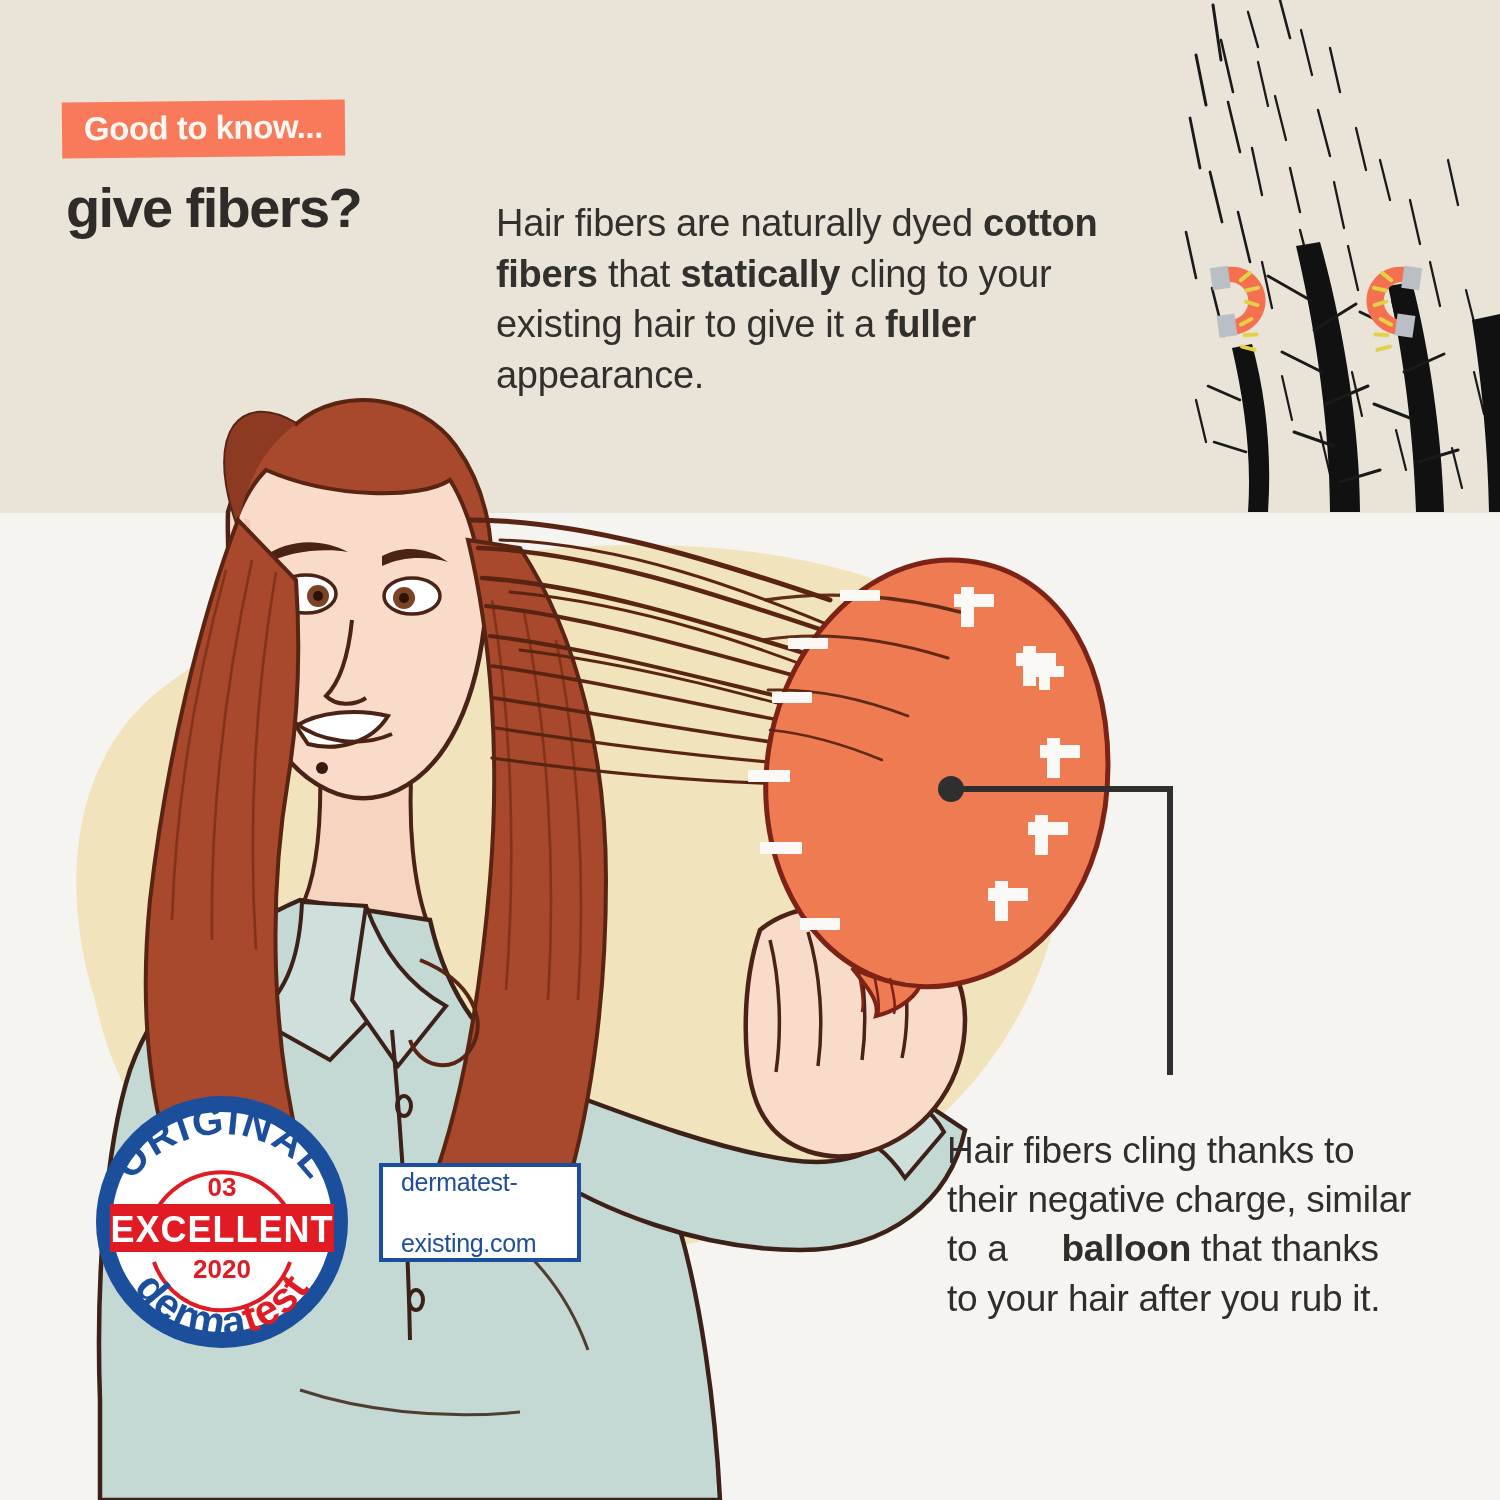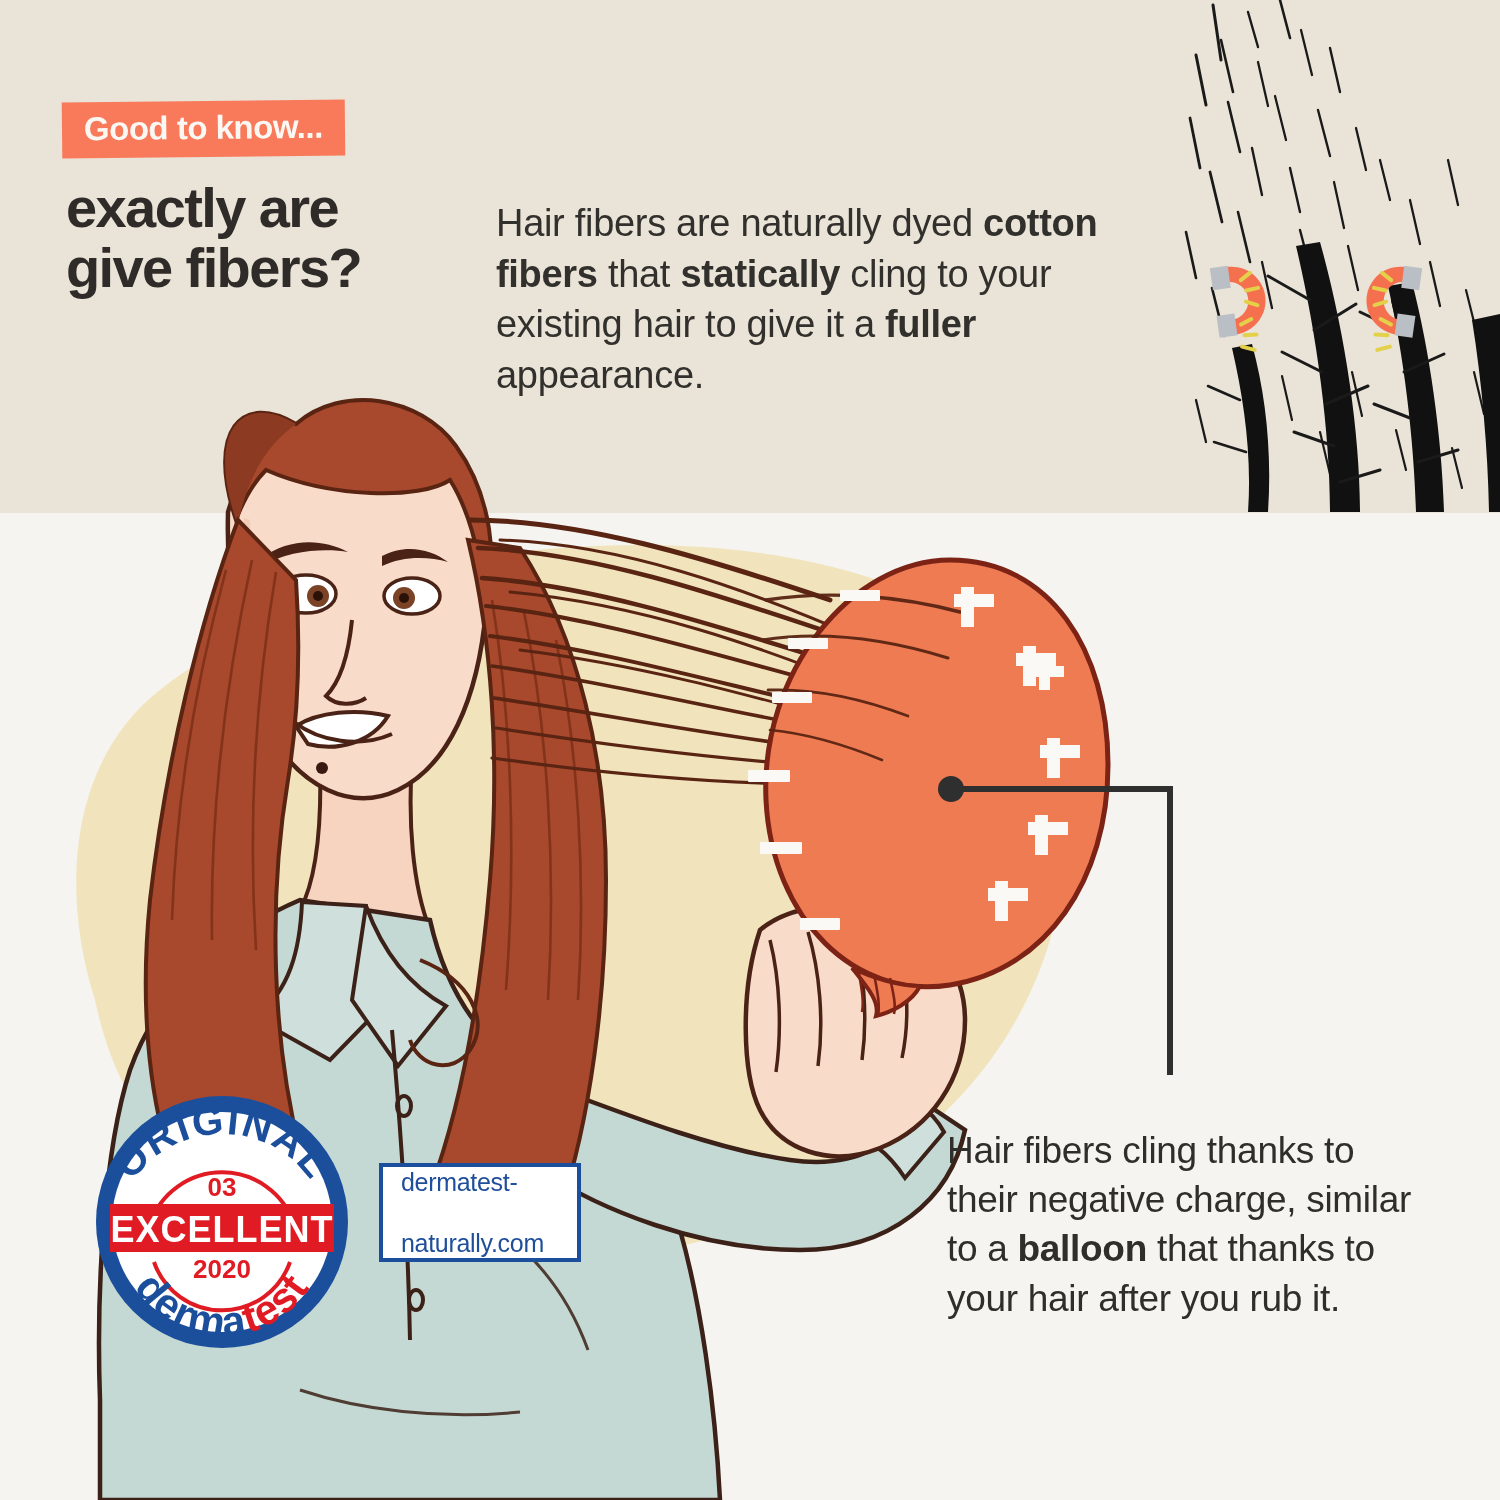--- a/index.html
+++ b/index.html
@@ -34,21 +34,21 @@
   .bodycopy{
     position:absolute;left:496px;top:198px;width:660px;
     color:#31302c;font-size:38px;line-height:1.33;letter-spacing:-0.3px;
   }
   .bodycopy b{font-weight:bold;}
 
   .caption{
     position:absolute;left:947px;top:1126px;width:470px;
     color:#2f2e2a;font-size:37px;line-height:1.33;letter-spacing:-0.3px;
   }
-  .caption b{font-weight:bold;}
+  .caption b{font-weight:bold;margin-left:44px;}
 
   .art{position:absolute;left:0;top:0;width:1500px;height:1500px;pointer-events:none;}
 
   
   .seal{position:absolute;left:78px;top:1092px;width:288px;height:260px;}
   .urlbox{
     position:absolute;left:379px;top:1163px;width:202px;height:99px;
     background:#ffffff;border:4px solid #1b4f9c;
     display:flex;align-items:flex-end;justify-content:flex-start;
     padding-left:18px;box-sizing:border-box;
@@ -309,21 +309,20 @@
       </g>
     </g>
 
   </svg>
 
   <div class="badge">
     <span>Good to know...</span>
   </div>
 
   <div class="headline">
-    <div>exactly are</div>
     <div>give fibers?</div>
   </div>
 
   <div class="bodycopy"><span>Hair fibers are naturally dyed </span><b>cotton fibers</b><span> that </span><b>statically</b><span> cling to your existing hair to give it a </span><b>fuller</b><span> appearance.</span></div>
 
   <div class="caption"><span>Hair fibers cling thanks to their negative charge, similar to a </span><b>balloon</b><span> that thanks to your hair after you rub it.</span></div>
 
   <svg class="seal" viewBox="0 0 288 260" xmlns="http://www.w3.org/2000/svg">
     <defs>
       <path id="arcTop" d="M 36 150 A 108 108 0 0 1 252 150"></path>
@@ -344,17 +343,17 @@
       <textPath href="#arcBot" startOffset="50%" text-anchor="middle">
         <tspan fill="#1b4f9c">derma</tspan><tspan fill="#e01b23">test</tspan>
       </textPath>
     </text>
     <text x="240" y="196" font-family="Liberation Sans, sans-serif" font-size="15" fill="#1b4f9c">®</text>
   </svg>
 
   <div class="urlbox">
     <span>
       <span>dermatest-</span><br>
-      <span>naturally.com</span>
+      <span>existing.com</span>
     </span>
   </div>
 
 </div>
 
 </body></html>

